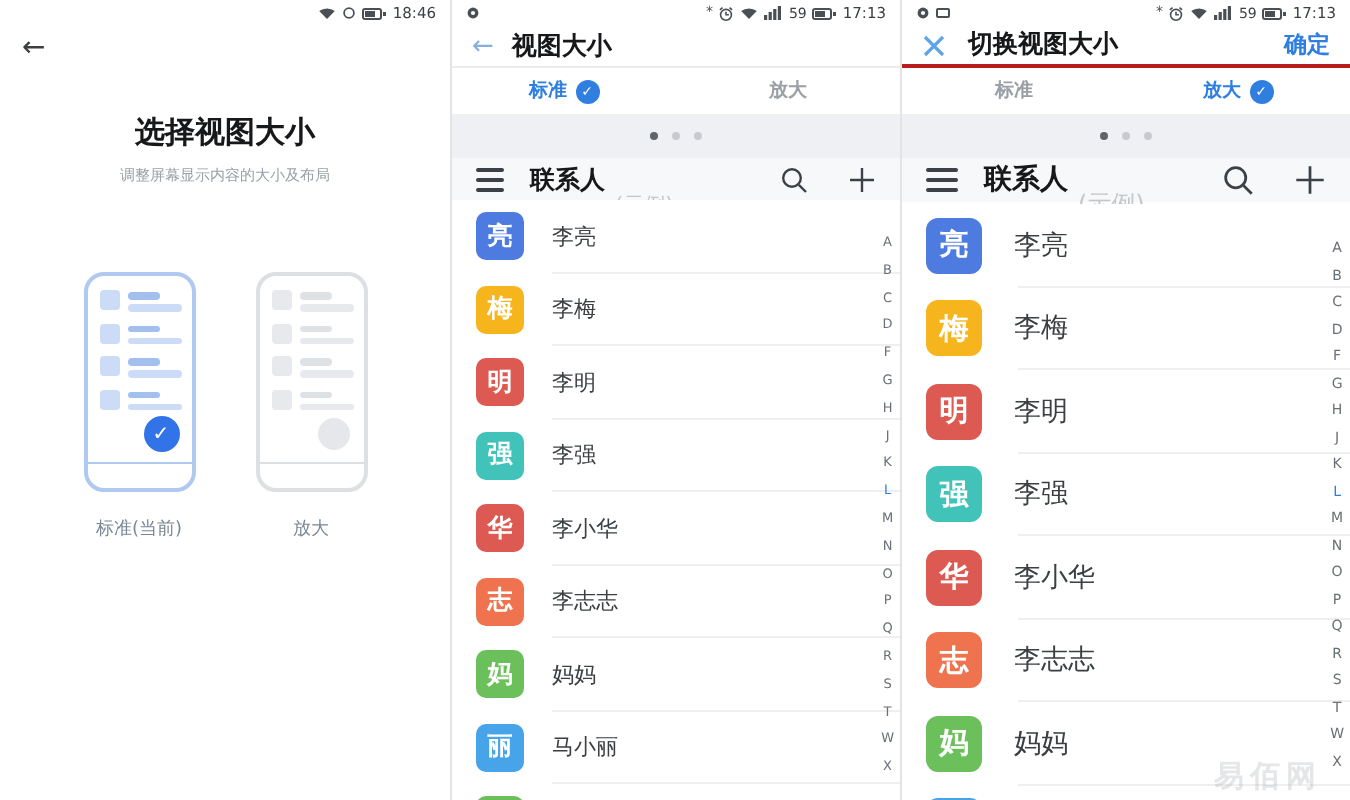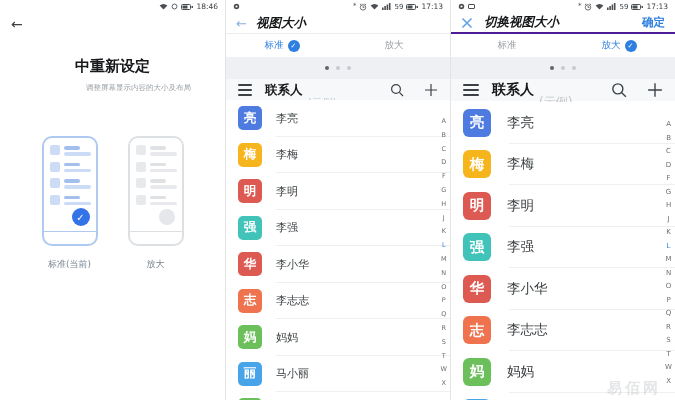--- a/index.html
+++ b/index.html
@@ -18,49 +18,49 @@
   .sb-time { font-size:7.5px; color:#3c4043; }
   .sb-pct { font-size:7px; color:#3c4043; }
   .sb-ast { font-size:7px; color:#4a4f54; line-height:1; }
   .sb-ic { display:block; }
   .sb-rect { width:7px; height:5px; border:1px solid #4a4f54; border-radius:1px; }
 
   
   .back-arrow { position:absolute; left:11px; top:17px; font-size:14px; color:#3c4043; line-height:1; }
   .l-title { position:absolute; top:57px; width:100%; text-align:center; font-size:15px; font-weight:bold; color:#17181a; }
   .l-sub { position:absolute; width:100%; text-align:center; font-size:7.5px; color:#9aa0a6; }
-  .l-sub1 { top:83px;margin-left:26px; } .l-sub2 { top:97px; }
+  .l-sub1 { top:83px; } .l-sub2 { top:97px; }
   .phones { position:absolute; top:136px; width:100%; display:flex; justify-content:center; gap:30px; }
   .phone-opt { display:flex; flex-direction:column; align-items:center; }
   .phone { position:relative; width:56px; height:110px; border-radius:10px; border:2px solid #b0c9f1; background:#fff; padding:7px 6px 0 6px; }
   .phone.gray { border-color:#dde0e3; }
   .ph-row { display:flex; gap:4px; margin-bottom:6px; }
   .ph-sq { width:10px; height:10px; border-radius:2px; background:#ccdbf6; flex:none; }
   .ph-l1 { width:16px; height:3.5px; border-radius:2px; background:#a2bfee; margin-top:1px; }
   .ph-l2 { width:27px; height:3.5px; border-radius:2px; background:#ccdbf6; margin-top:2.5px; }
   .gray .ph-sq, .gray .ph-l2 { background:#e7e9ec; }
   .gray .ph-l1 { background:#dfe2e5; }
   .ph-foot { position:absolute; left:0; right:0; bottom:12px; border-top:1.5px solid #b0c9f1; }
   .gray .ph-foot { border-color:#dde0e3; }
   .ph-check { position:absolute; right:6px; bottom:18px; width:18px; height:18px; border-radius:50%; background:#3273e8; color:#fff; font-size:10px; display:flex; align-items:center; justify-content:center; }
   .ph-circle { position:absolute; right:7px; bottom:19px; width:16px; height:16px; border-radius:50%; background:#e5e7ea; }
   .ph-label { margin-top:12px; font-size:9px; color:#7b8794; }
   .continue-btn { position:absolute; top:344px; width:100%; text-align:center; font-size:12.5px; color:#3478e5; }
 
   
   .hdr { position:relative; height:21px; display:flex; align-items:center; padding:0 10px; background:#fff; }
   .hdr-m { border-bottom:1px solid #ececec; }
-  .hdr-r { border-bottom:2px solid #4c1d95;align-items:center; }
+  .hdr-r { border-bottom:2px solid #b91c1c;align-items:center; }
   .hdr-back { color:#87aedd; font-size:13px; margin-right:9px; line-height:1; }
-  .hdr-title { font-size:12.5px; font-weight:bold; color:#17181a;font-style:italic; }
+  .hdr-title { font-size:12.5px; font-weight:bold; color:#17181a; }
   .hdr-confirm { margin-left:auto; font-size:11.5px; font-weight:bold; color:#2e7fe0; }
   .x-ic { margin-right:11px; display:block; }
 
   
-  .tabrow { height:23px; display:flex; background:#fff; }
+  .tabrow { height:23px; display:flex; background:#fff;font-weight:bold; }
   .tab { flex:1; display:flex; align-items:center; justify-content:center; gap:4px; font-size:9.5px; color:#9aa0a6; }
   .tab.sel { color:#2e7fe0; }
   .checkc { width:12px; height:12px; border-radius:50%; background:#2e7fe0; color:#fff; font-size:7px; display:flex; align-items:center; justify-content:center; }
 
   
   .dotsband { height:22px; background:#eef0f3; display:flex; align-items:center; justify-content:center; gap:7px; }
   .dot { width:4px; height:4px; border-radius:50%; background:#c7cbd0; }
   .dot.active { background:#60656b; }
 
   
@@ -115,21 +115,21 @@
           <circle cx="4" cy="4" r="2.8" fill="none" stroke="currentColor"></circle>
         </svg>
       <svg class="sb-ic" width="12" height="6" viewBox="0 0 12 6">
           <rect x="0.5" y="0.5" width="9" height="5" rx="1" fill="none" stroke="currentColor"></rect>
           <rect x="1.5" y="1.5" width="5" height="3" fill="currentColor"></rect>
           <rect x="10.5" y="2" width="1.5" height="2" fill="currentColor"></rect>
         </svg>
       <span class="sb-time">18:46</span>
     </div>
     <div class="back-arrow">←</div>
-    <div class="l-title">中重新设定</div>
+    <div class="l-title">选择视图大小</div>
     <div class="l-sub l-sub1">调整屏幕显示内容的大小及布局</div>
 
     <div class="phones">
       <div class="phone-opt">
         <div class="phone">
           <div class="ph-row">
               <span class="ph-sq"></span>
               <span>
                 <span class="ph-l1" style="display:block"></span>
                 <span class="ph-l2" style="display:block"></span>

